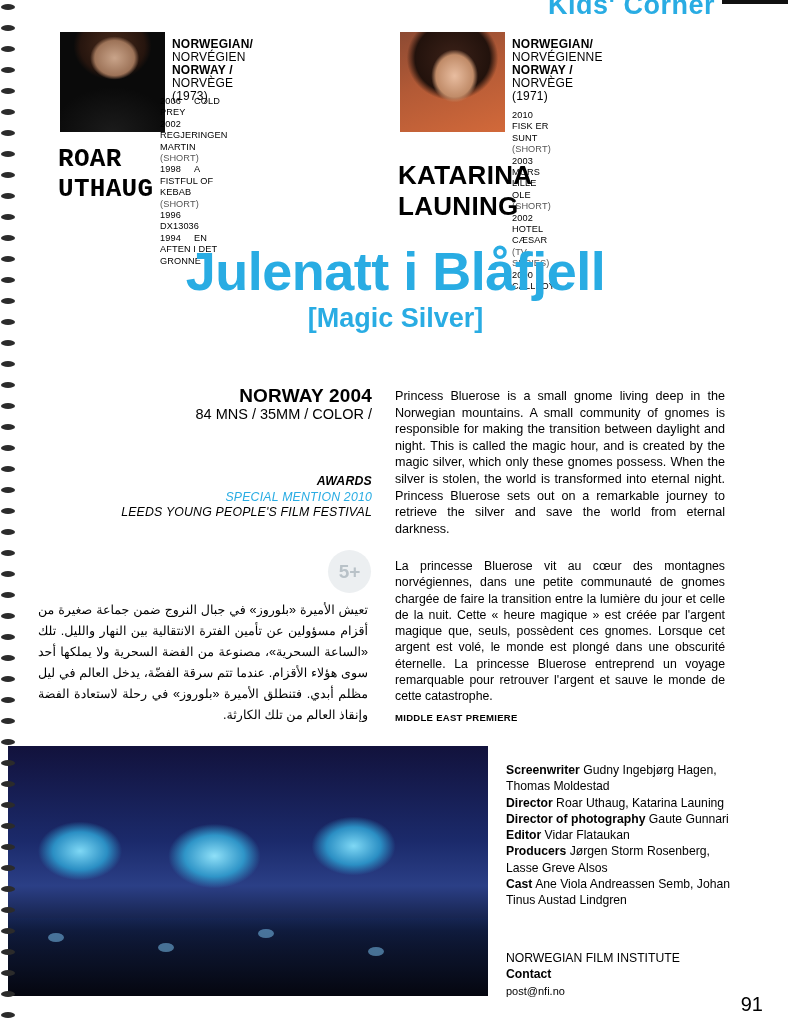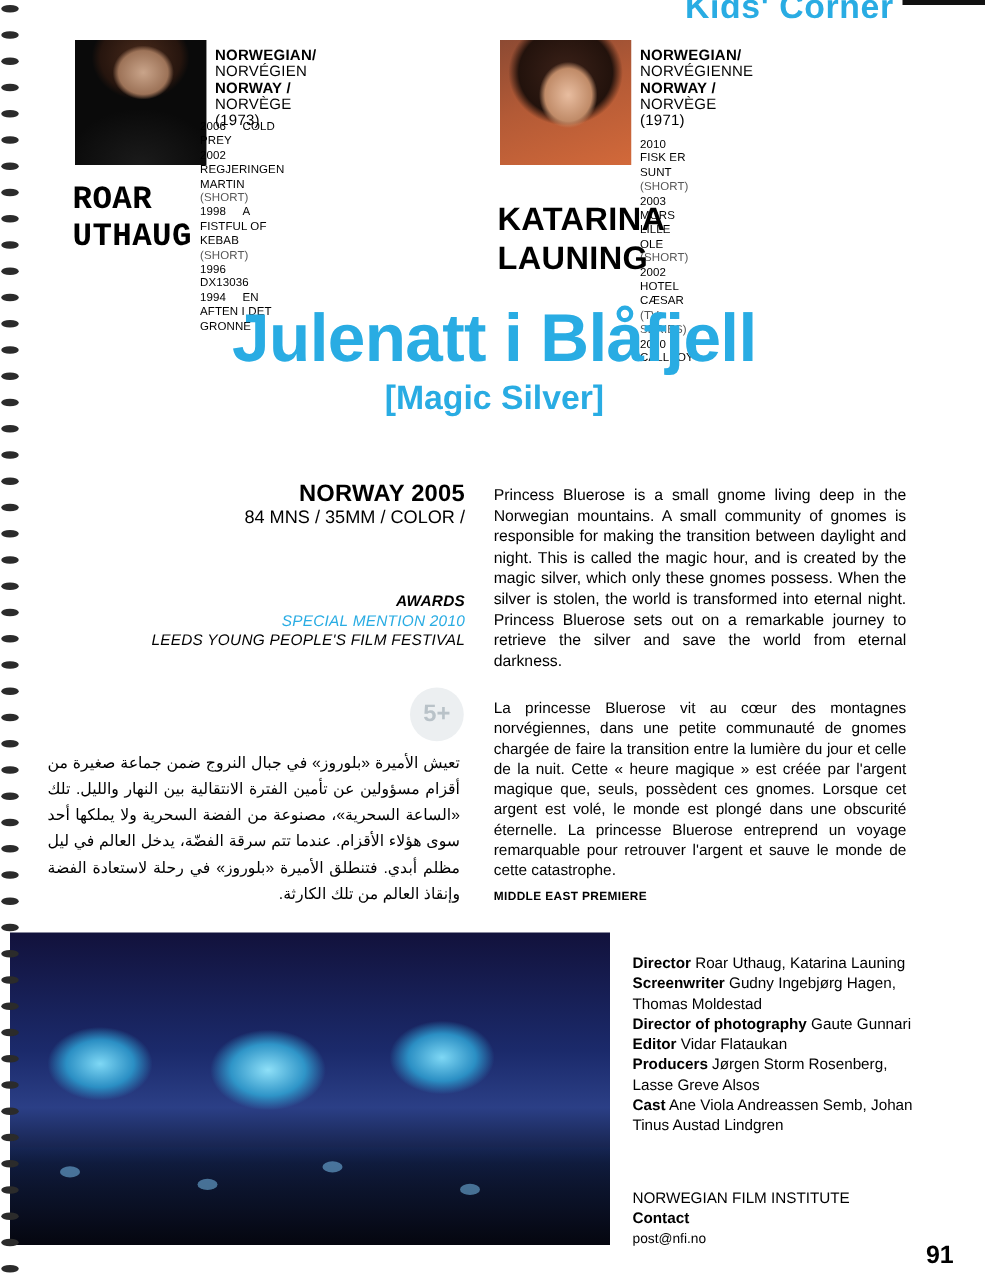--- a/index.html
+++ b/index.html
@@ -211,21 +211,21 @@
     width: 235px;
     font-size: 12.2px;
     line-height: 16.3px;
   }
   .contact .mail { font-size: 11px; }
 
   .page-no {
     position: absolute;
     right: 28px; bottom: 8px;
     font-size: 20px;
-    font-weight: bold;
+    font-weight: normal;
   }
 </style>
 </head>
 <body>
 
 <div class="spiral" id="spiral">
     <i style="top: 4px;"></i>
     <i style="top: 25px;"></i>
     <i style="top: 46px;"></i>
     <i style="top: 67px;"></i>
@@ -307,21 +307,21 @@
     <div><span class="yr">2002</span><span>HOTEL CÆSAR</span><span class="sub"> (TV SERIES)</span></div>
     <div><span class="yr">2000</span><span>CALLBOY</span><span class="sub"></span></div>
   </div>
   <div class="dir-name" style="left:398px; top:160px;">KATARINA LAUNING</div>
 </div>
 
 <div class="title">Julenatt i Blåfjell</div>
 <div class="subtitle">[Magic Silver]</div>
 
 <div class="meta-col">
-  <div class="meta-country">NORWAY 2005</div>
+  <div class="meta-country">NORWAY 2004</div>
   <div>84 MNS / 35MM / COLOR /</div>
 </div>
 
 <div class="awards-col">
   <div class="awards-head">AWARDS</div>
   <div class="award-blue">SPECIAL MENTION 2010</div>
   <div>LEEDS YOUNG PEOPLE'S FILM FESTIVAL</div>
 </div>
 
 <div class="rating">5+</div>
@@ -333,22 +333,22 @@
 
 <div class="still">
   <div class="ground"></div>
   <div class="pebble" style="left:40px; bottom:54px;"></div>
   <div class="pebble" style="left:150px; bottom:44px;"></div>
   <div class="pebble" style="left:250px; bottom:58px;"></div>
   <div class="pebble" style="left:360px; bottom:40px;"></div>
 </div>
 
 <div class="credits">
+  <div class="block"><b>Screenwriter</b><span>  Gudny Ingebjørg Hagen, Thomas Moldestad</span></div>
   <div class="block"><b>Director</b><span> Roar Uthaug, Katarina Launing</span></div>
-  <div class="block"><b>Screenwriter</b><span>  Gudny Ingebjørg Hagen, Thomas Moldestad</span></div>
   <div class="block"><b>Director of photography</b><span> Gaute Gunnari</span></div>
   <div class="block"><b>Editor</b><span> Vidar Flataukan</span></div>
   <div class="block"><b>Producers</b><span> Jørgen Storm Rosenberg, Lasse Greve Alsos</span></div>
   <div class="block"><b>Cast</b><span> Ane Viola Andreassen Semb, Johan Tinus Austad Lindgren</span></div>
 </div>
 
 <div class="contact">
   <div>NORWEGIAN FILM INSTITUTE</div>
   <div><b>Contact</b></div>
   <div class="mail">post@nfi.no</div>

